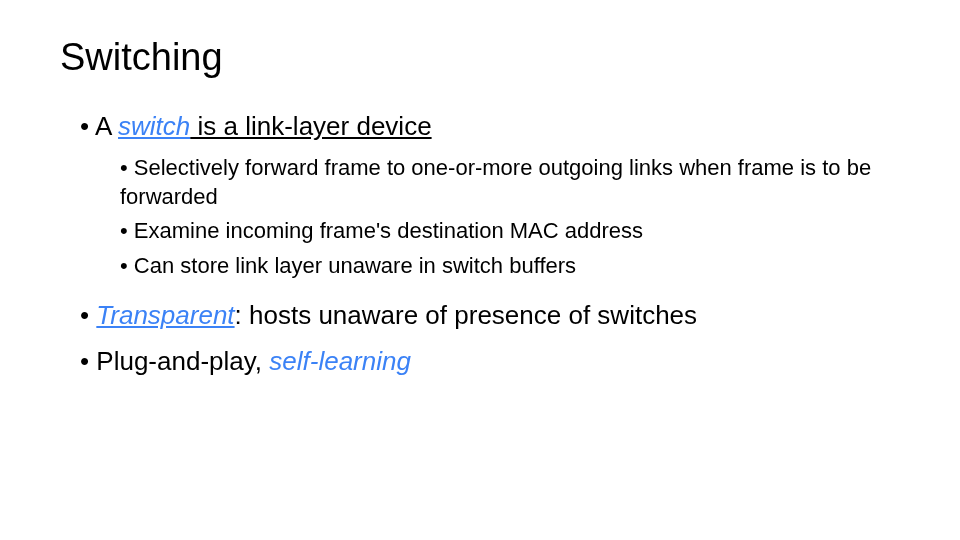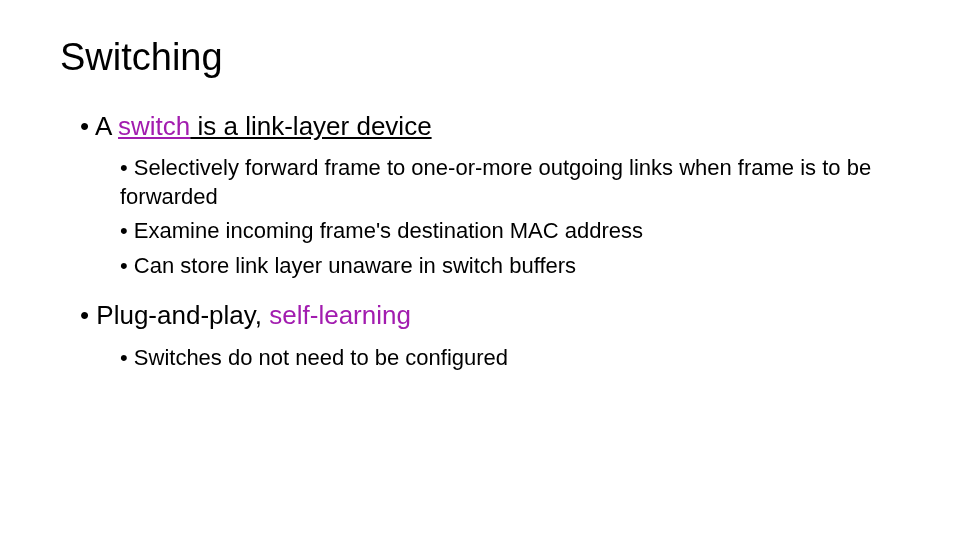--- a/index.html
+++ b/index.html
@@ -1,39 +1,41 @@
 <!DOCTYPE html>
 <html><head>
 <meta charset="utf-8">
 <style>
   * { margin: 0; padding: 0; box-sizing: border-box; }
   html, body { width: 960px; height: 540px; background: #ffffff; font-family: Arial, Helvetica, sans-serif; color: #000; }
   .slide { width: 960px; height: 540px; position: relative; padding: 36px 60px 0 60px; }
   .title { font-size: 38px; font-weight: 400; margin-bottom: 30px; letter-spacing: 0px; }
   .level1 { font-size: 26px; margin-left: 20px; margin-bottom: 10px; line-height: 1.35; }
   .level2 { font-size: 22px; margin-left: 60px; margin-bottom: 6px; line-height: 1.3; }
-  .keyword { color: #a21caf; }
+  .keyword { color: #3b82f6; font-style: italic; }
   .block { margin-bottom: 18px; }
   .underline { text-decoration: underline; }
 </style>
 </head>
 <body>
 
 <div class="slide">
   <h1 class="title">Switching</h1>
 
   <div class="block">
     <div class="level1">
       <span>• A </span><span class="keyword underline">switch</span><span class="underline"> is a link-layer device</span>
     </div>
     <div class="level2">• Selectively forward frame to one-or-more outgoing links when frame is to be forwarded</div>
     <div class="level2">• Examine incoming frame's destination MAC address</div>
     <div class="level2">• Can store link layer unaware in switch buffers</div>
   </div>
 
+  <div class="level1">
+    <span>• </span><span class="keyword underline">Transparent</span><span>: hosts unaware of presence of switches</span>
+  </div>
 
   <div class="block">
     <div class="level1">
       <span>• Plug-and-play, </span><span class="keyword">self-learning</span>
     </div>
-    <div class="level2">• Switches do not need to be configured</div>
   </div>
 </div>
 
 </body></html>

